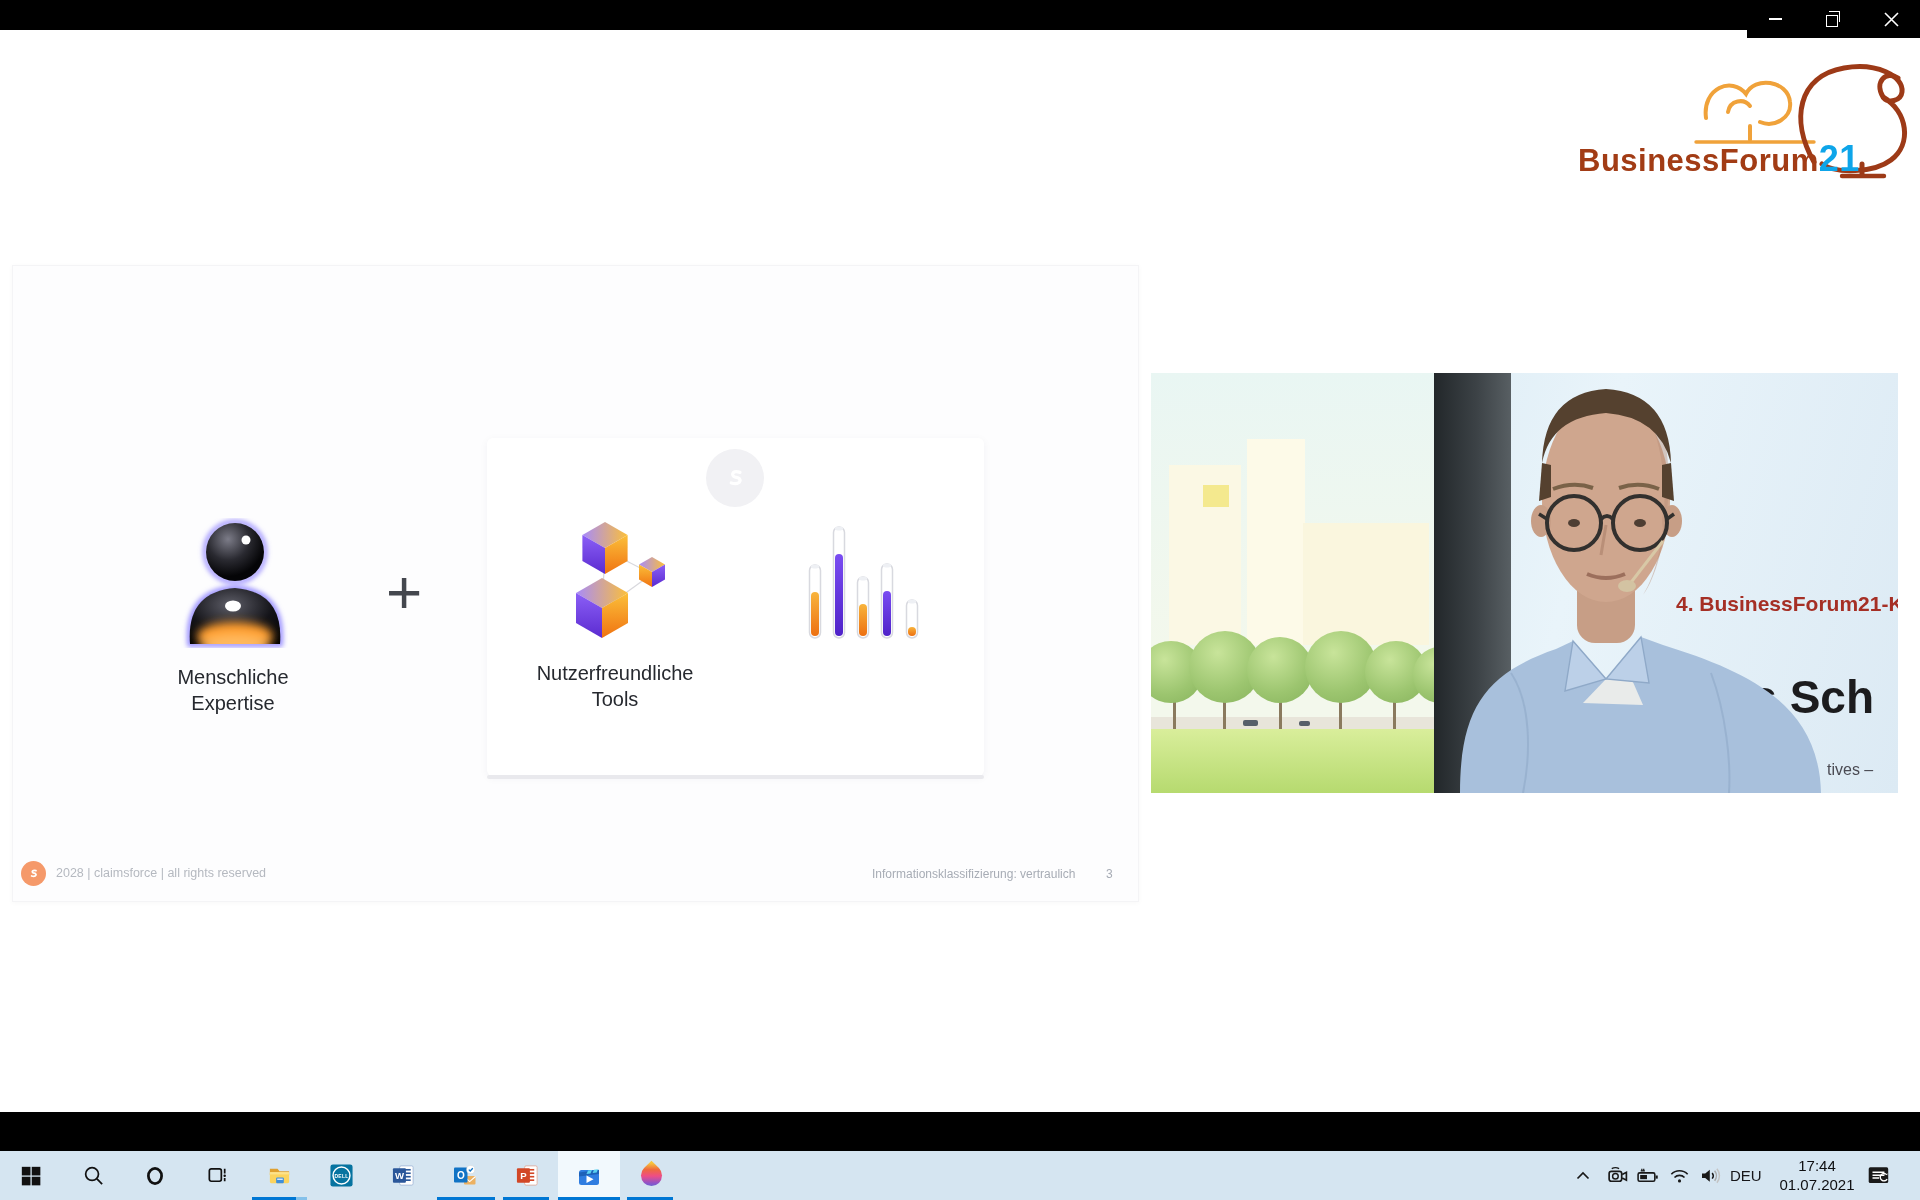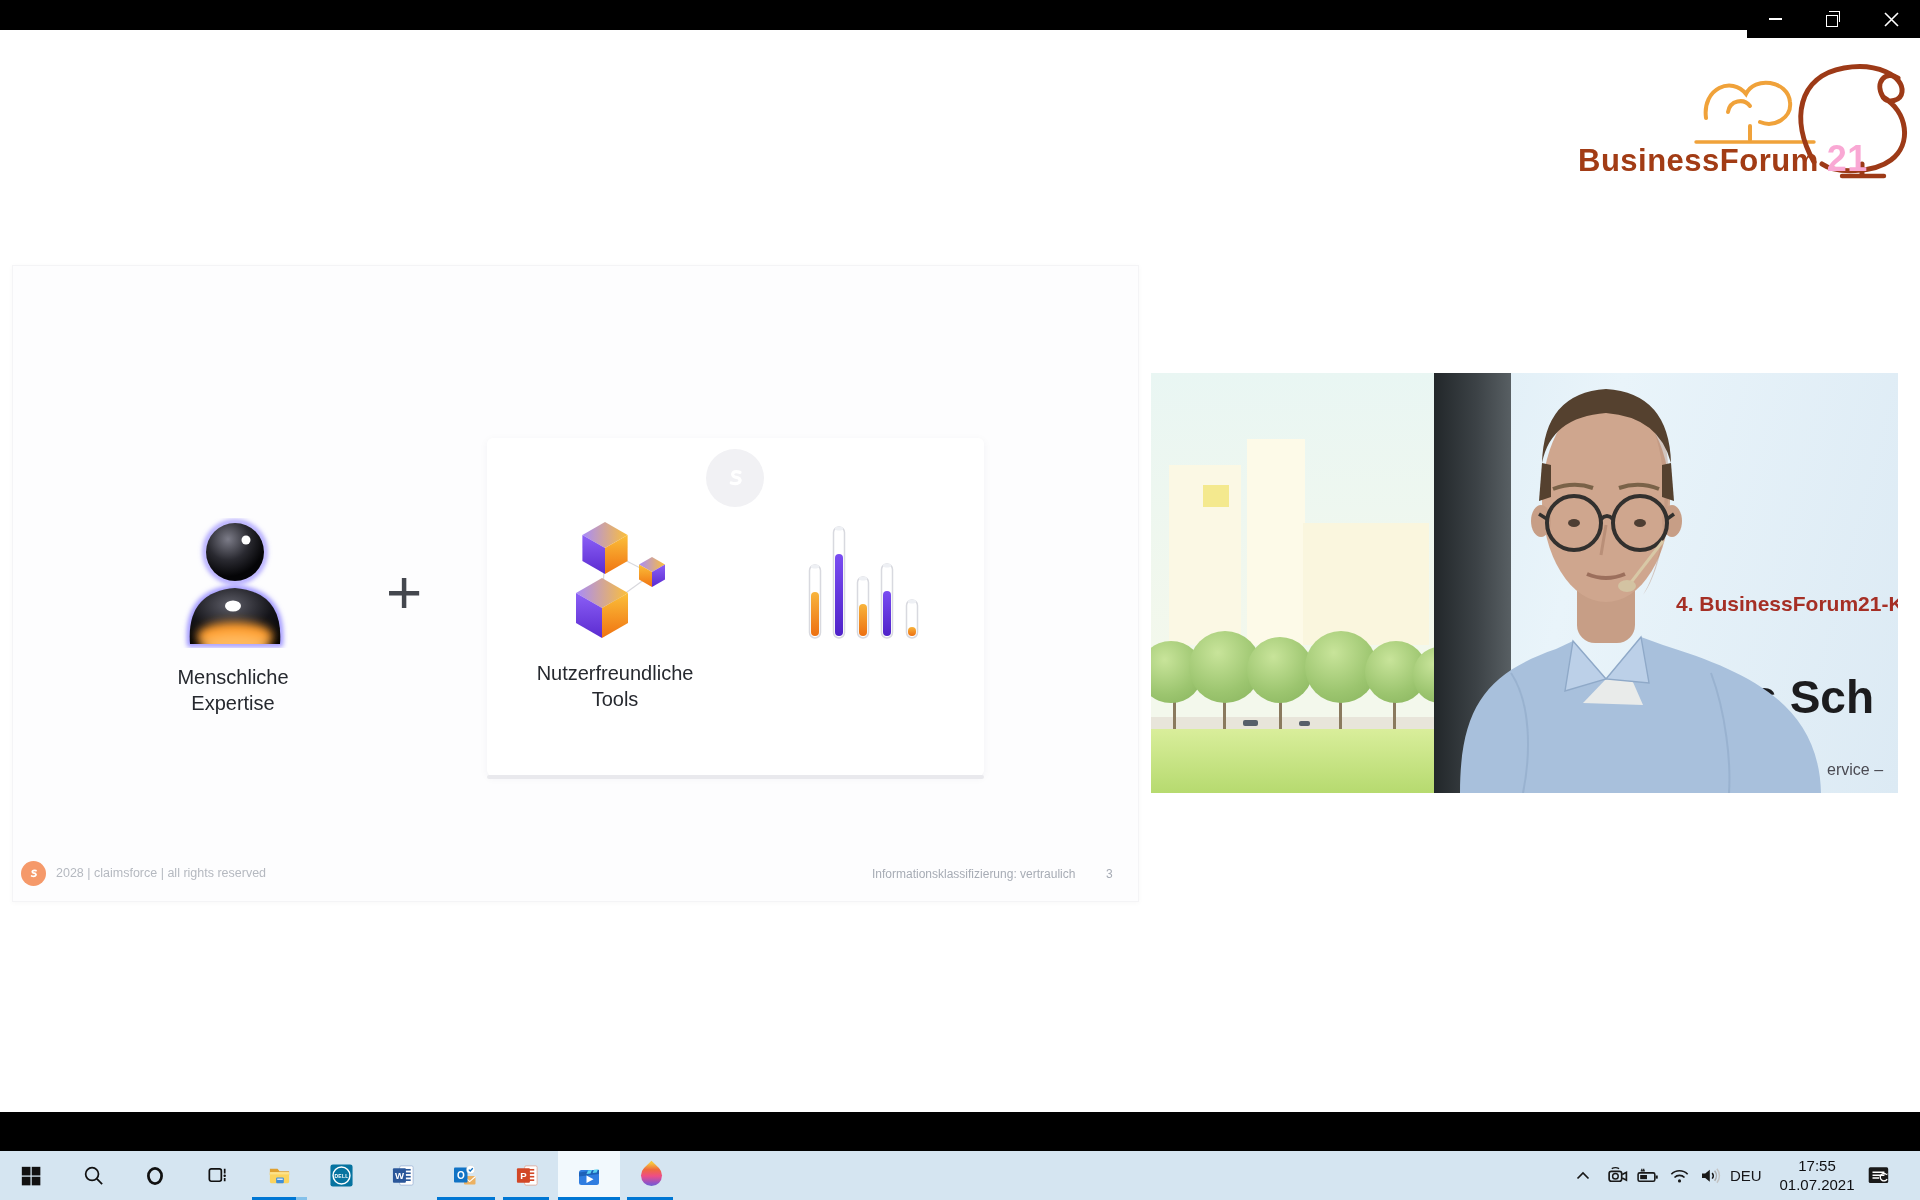--- a/index.html
+++ b/index.html
@@ -16,21 +16,21 @@
   .restore-glyph:before{content:"";position:absolute;left:2px;top:-5px;width:10px;height:10px;
                         border:1.5px solid #fff;border-bottom:none;border-left:none;}
 
   
   .white-bg{position:absolute;left:0;top:30px;width:1920px;height:1082px;background:#fff;}
 
   
   .bf-logo{position:absolute;left:1578px;top:52px;width:336px;height:128px;z-index:5;}
   .bf-word{position:absolute;left:0;bottom:0;white-space:nowrap;
            font-size:31px;font-weight:bold;color:#a23c15;letter-spacing:.5px;}
-  .bf-num{font-size:36px;color:#f9a8d4;margin-left:8px;}
+  .bf-num{font-size:36px;color:#0ea5e9;}
 
   
   .slide-card{position:absolute;left:12px;top:265px;width:1125px;height:635px;background:#fdfdfe;
               border:1px solid #f4f4f6;box-shadow:0 1px 5px rgba(0,0,0,.03);}
   .slide-title{position:absolute;left:60px;top:300px;font-size:44px;font-weight:bold;color:#3d4553;
                letter-spacing:-.5px;white-space:nowrap;}
   .slide-sub{position:absolute;left:62px;top:363px;font-size:21px;font-weight:300;color:#5a6472;white-space:nowrap;}
   .center-card{position:absolute;left:487px;top:438px;width:497px;height:338px;background:#fff;
                border-radius:6px;box-shadow:0 2px 8px rgba(40,40,70,.05);}
   .center-card:after{content:"";position:absolute;left:0;right:0;bottom:-3px;height:4px;
@@ -283,21 +283,21 @@
       <div class="tree" style="left:96px;top:264px;width:66px;height:66px;"></div>
       <div class="tree" style="left:154px;top:258px;width:72px;height:72px;"></div>
       <div class="tree" style="left:214px;top:268px;width:62px;height:62px;"></div>
       <div class="tree" style="left:262px;top:274px;width:52px;height:56px;"></div>
       <div class="lawn"></div>
     </div>
     <div class="pillar"></div>
 
     <div class="scr-red">4. BusinessForum21-Kon</div>
     <div class="scr-big">tives Sch</div>
-    <div class="scr-small">ervice –</div>
+    <div class="scr-small">tives –</div>
 
     <svg class="presenter-svg" width="747" height="420" viewBox="0 0 747 420">
 
       <rect x="426" y="198" width="58" height="72" rx="18" fill="#c79e86"></rect>
       <ellipse cx="455" cy="212" rx="30" ry="12" fill="#a87f69" opacity=".55"></ellipse>
 
       <path d="M309 420 C309 335 335 300 405 276 L422 268 L455 306 L490 264 L512 272 C595 298 668 330 670 420 Z" fill="#a8c0dc"></path>
       <path d="M455 306 L432 330 L492 332 L478 300 Z" fill="#e9ebea"></path>
       <path d="M422 268 L455 306 L414 318 Z" fill="#bcd0e8" stroke="#8fa9c8" stroke-width="1.4"></path>
       <path d="M490 264 L455 306 L498 310 Z" fill="#bcd0e8" stroke="#8fa9c8" stroke-width="1.4"></path>
@@ -472,21 +472,21 @@
         <path d="M4 9.5 h3.2 L11.8 5.8 v12 L7.2 14 H4 Z" fill="#191919"></path>
         <path d="M14.2 9 a4.5 4.5 0 0 1 0 5.6" fill="none" stroke="#191919" stroke-width="1.5"></path>
         <path d="M16.6 6.8 a8 8 0 0 1 0 10" fill="none" stroke="#a8a8a8" stroke-width="1.5"></path>
         <path d="M18.9 4.8 a11 11 0 0 1 0 14" fill="none" stroke="#c4c4c4" stroke-width="1.5"></path>
       </svg>
     </div>
     <div class="deu">
         <span>DEU</span>
       </div>
     <div class="clockblk">
-      <span>17:55</span>
+      <span>17:44</span>
       <span>01.07.2021</span>
     </div>
     <div class="tray" style="left:1866px;">
       <svg width="26" height="26" viewBox="0 0 24 24">
         <rect x="2.5" y="4" width="18" height="14.5" rx="1.5" fill="#191919"></rect>
         <path d="M6 8.5 h11 M6 11.2 h11 M6 13.9 h6" stroke="#fff" stroke-width="1.4"></path>
         <path d="M19.5 14.8 a3.4 3.4 0 1 1 -1.2 -4.6" fill="none" stroke="#fff" stroke-width="1.3"></path>
         <path d="M19.8 9.4 l-.2 1.8 -1.7 -.5 Z" fill="#fff"></path>
       </svg>
     </div>

